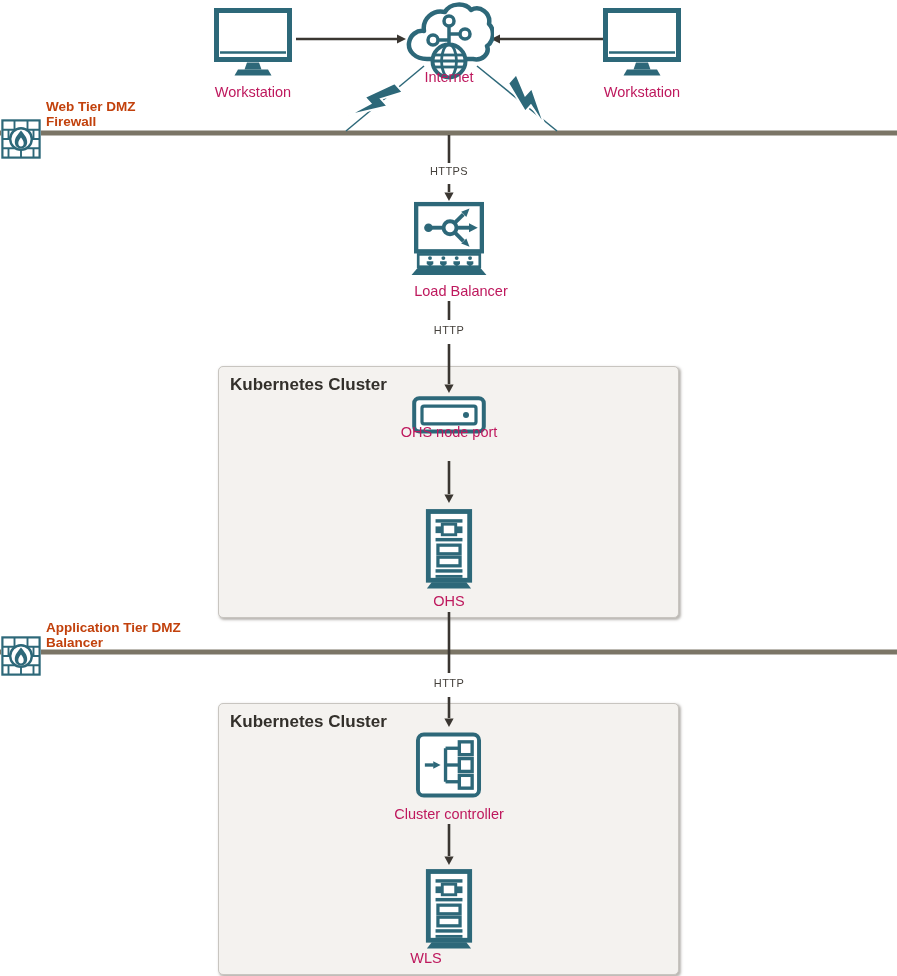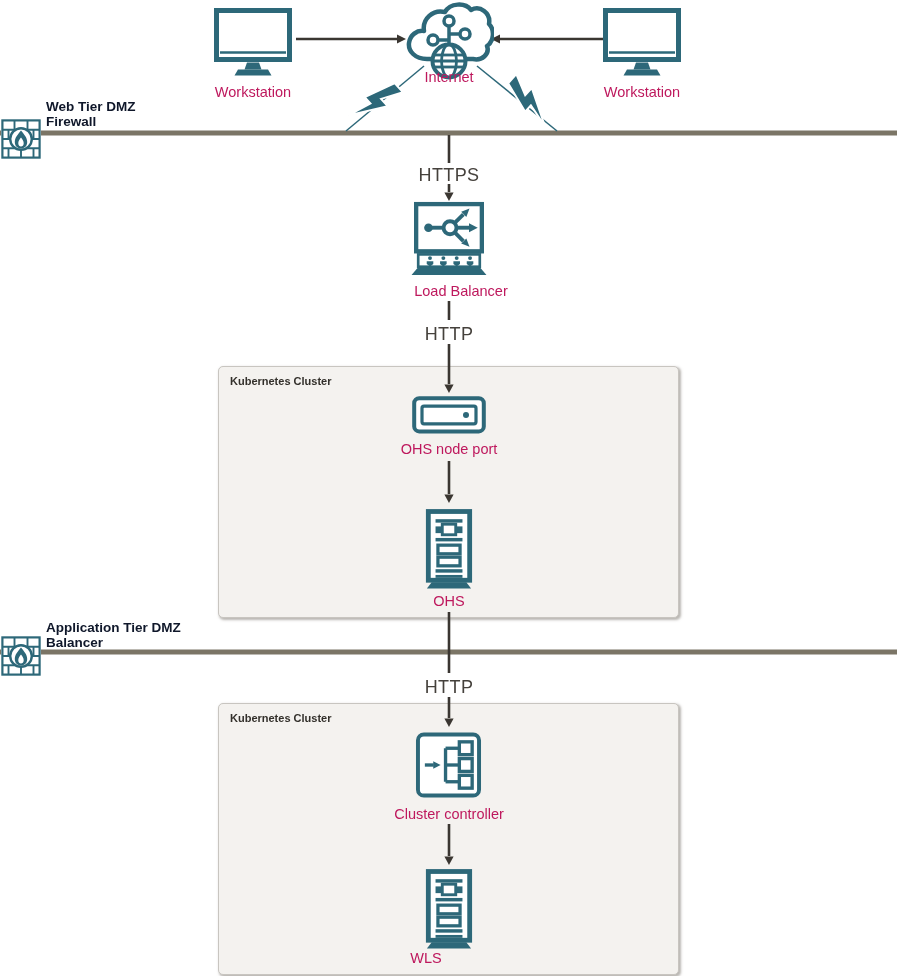--- a/index.html
+++ b/index.html
@@ -1,26 +1,26 @@
 <!DOCTYPE html>
 <html><head>
 <meta charset="utf-8">
 <style>
   html,body{margin:0;padding:0;background:#ffffff;}
   .canvas{position:relative;width:897px;height:976px;background:#ffffff;
           font-family:"Liberation Sans",sans-serif;overflow:hidden;}
   .cluster{position:absolute;background:#f4f2ef;border:1px solid #c8c5c0;border-radius:5px;
            box-shadow:1.5px 1.5px 2.5px rgba(128,122,114,.55);}
-  .cluster-title{padding:8px 0 0 11px;font-weight:bold;font-size:11px;color:#33302b;}
+  .cluster-title{padding:8px 0 0 11px;font-weight:bold;font-size:17px;color:#33302b;}
   .connectors{position:absolute;left:0;top:0;}
   .icon{position:absolute;color:#2d6879;}
   .lbl{position:absolute;transform:translateX(-50%);font-size:14.5px;color:#be185d;white-space:nowrap;}
-  .proto{font-size:18px;color:#45413c;letter-spacing:.4px;}
+  .proto{font-size:11px;color:#45413c;letter-spacing:.4px;}
   .fw-lbl{position:absolute;left:46px;font-weight:bold;font-size:13.5px;line-height:1.08;
-          color:#0f172a;white-space:pre-line;}
+          color:#c2410c;white-space:pre-line;}
 </style>
 </head>
 <body>
 
 <div class="canvas">
 
   <div class="cluster" style="left:218px;top:366px;width:459px;height:250px">
     <div class="cluster-title">Kubernetes Cluster</div>
   </div>
   <div class="cluster" style="left:218px;top:703px;width:459px;height:270px">
@@ -231,18 +231,18 @@
   <div class="lbl" style="left:642px;top:84px">Workstation</div>
 
   <div class="fw-lbl" style="top:100px">Web Tier DMZ
 Firewall</div>
   <div class="fw-lbl" style="top:621px">Application Tier DMZ
 Balancer</div>
 
   <div class="lbl proto" style="left:449px;top:165px">HTTPS</div>
   <div class="lbl" style="left:461px;top:283px">Load Balancer</div>
   <div class="lbl proto" style="left:449px;top:324px">HTTP</div>
-  <div class="lbl" style="left:449px;top:441px">OHS node port</div>
+  <div class="lbl" style="left:449px;top:424px">OHS node port</div>
   <div class="lbl" style="left:449px;top:593px">OHS</div>
   <div class="lbl proto" style="left:449px;top:677px">HTTP</div>
   <div class="lbl" style="left:449px;top:806px">Cluster controller</div>
   <div class="lbl" style="left:426px;top:950px">WLS</div>
 </div>
 
 </body></html>

